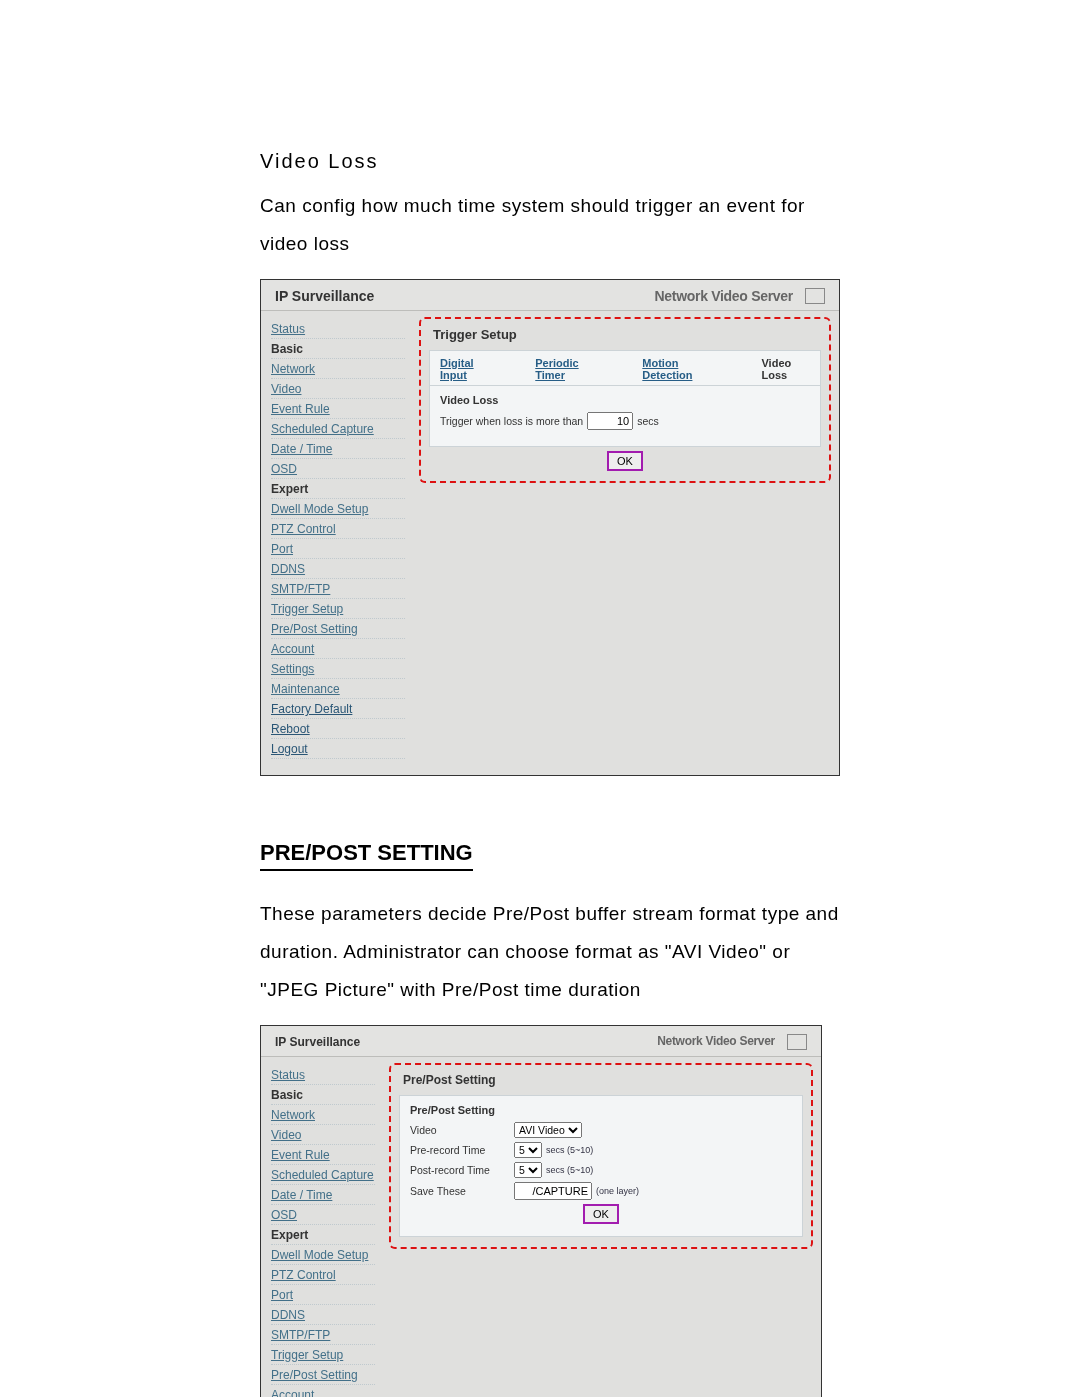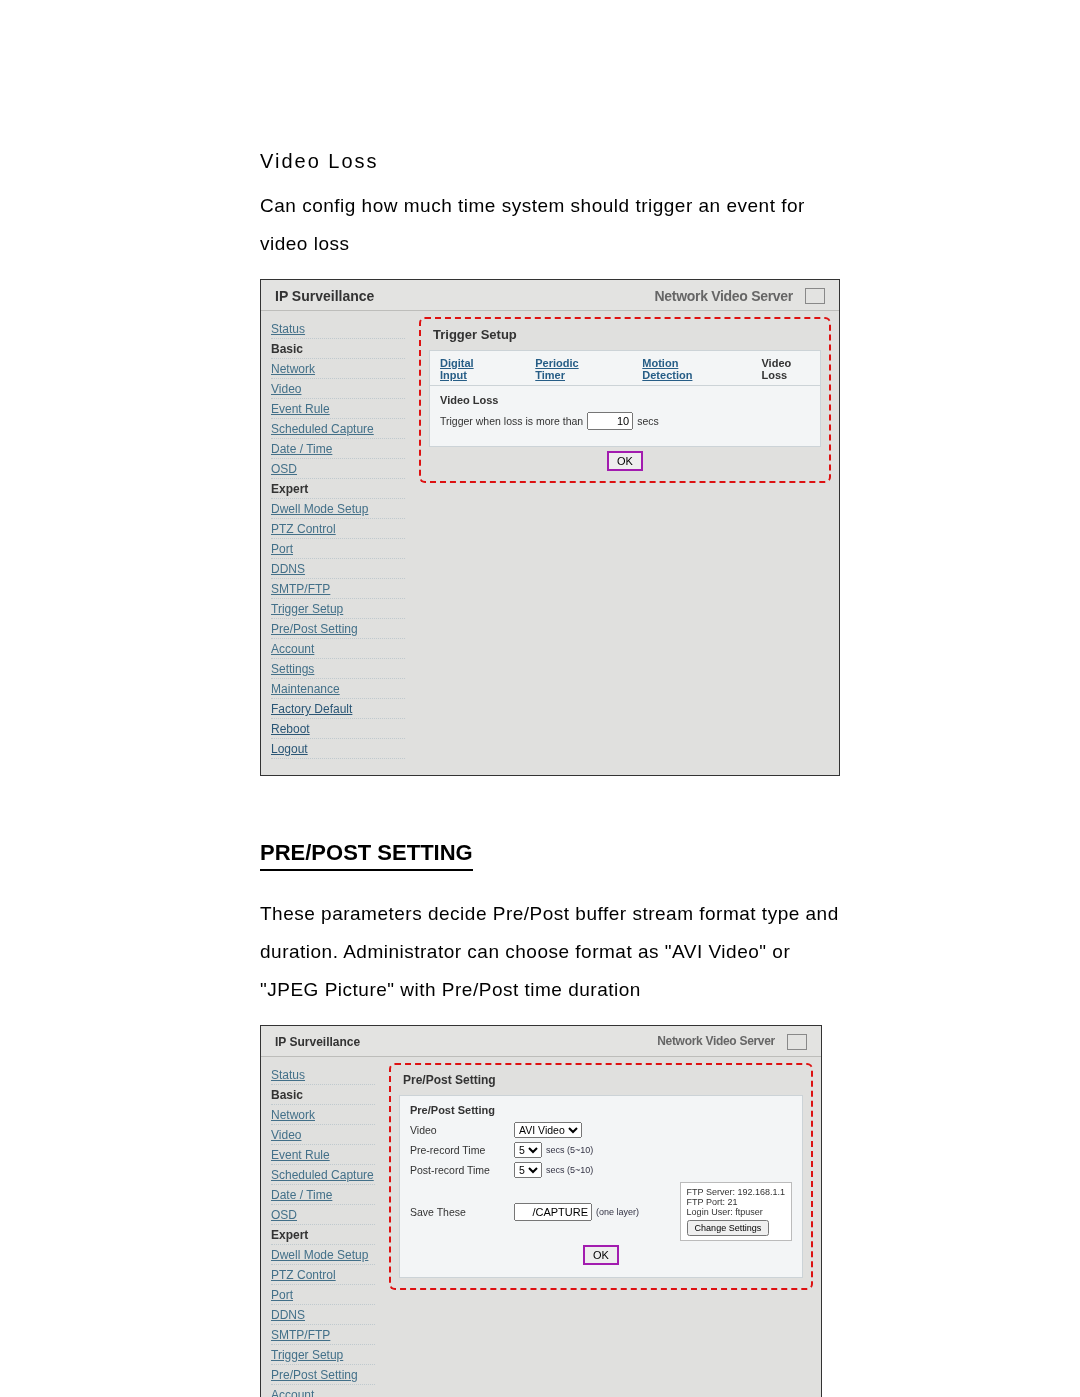--- a/index.html
+++ b/index.html
@@ -240,26 +240,20 @@
             </div>
             <div class="row">
               <label>Post-record Time</label>
               <select class="small"><option>5</option></select>
               <span class="mini-note">secs (5~10)</span>
             </div>
             <div class="row">
               <label>Save These</label>
               <input class="small" style="width: 70px;" value="/CAPTURE">
               <span class="mini-note">(one layer)</span>
-              <div class="hint-box" style="margin-left:auto">
-                <div>FTP Server: 192.168.1.1</div>
-                <div>FTP Port: 21</div>
-                <div>Login User: ftpuser</div>
-                <button style="font-size:9px;margin-top:3px">Change Settings</button>
-              </div>
             </div>
             <button class="okbtn">OK</button>
           </div>
         </div>
       </div>
     </div>
   </div>
 
   <div class="page-num">44</div>
 </div>

